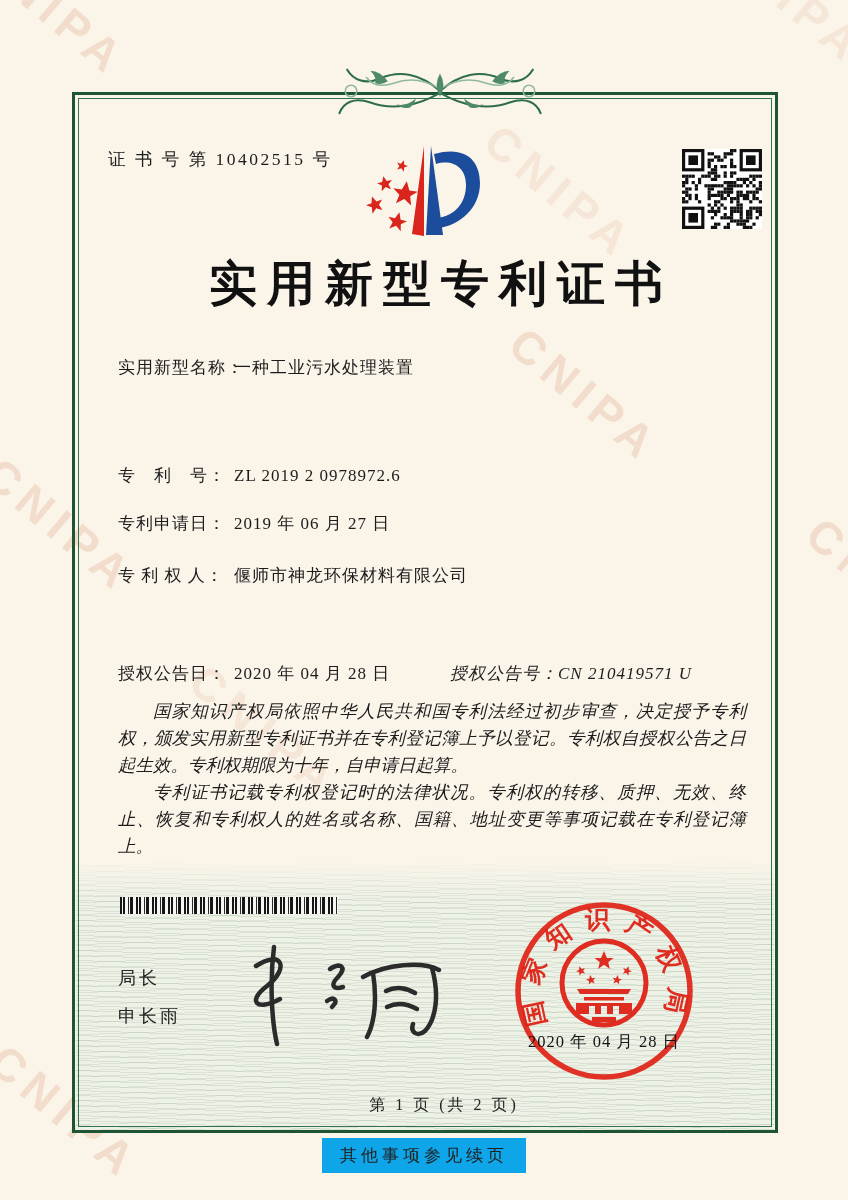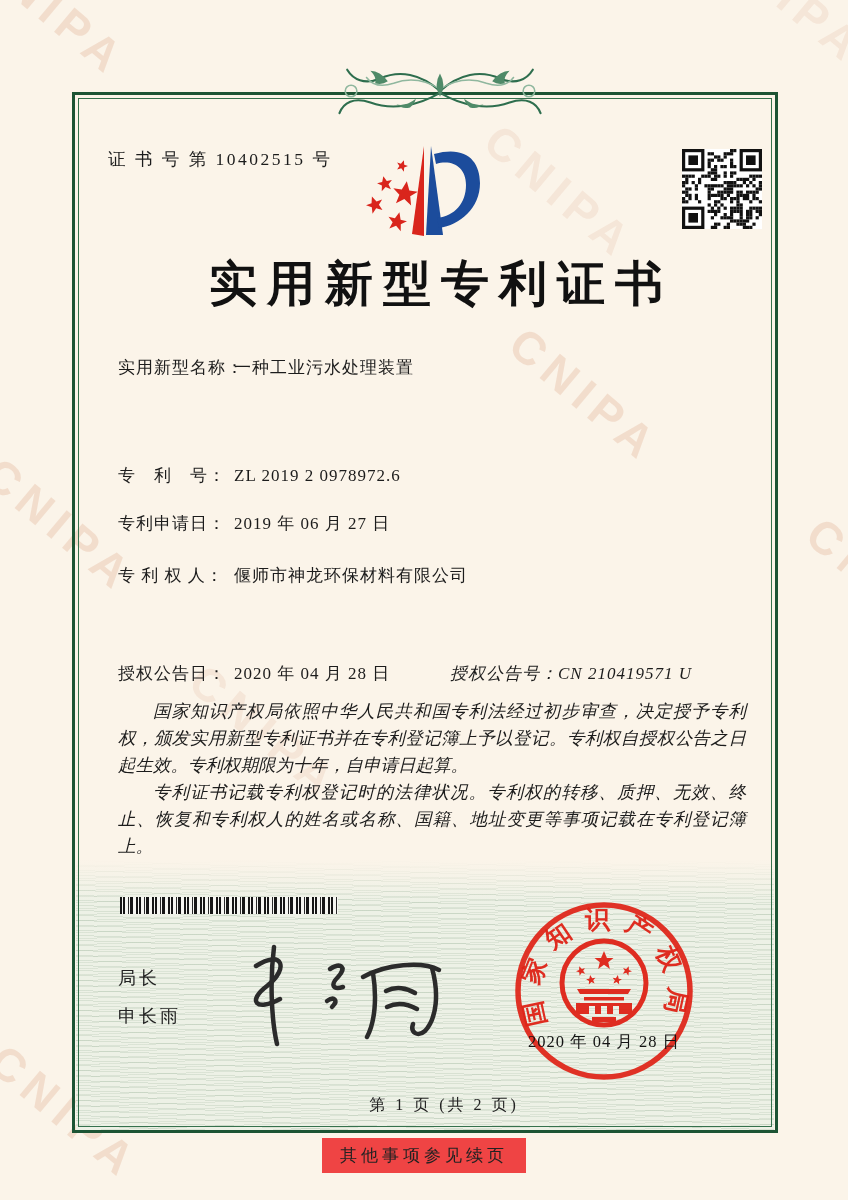--- a/index.html
+++ b/index.html
@@ -76,21 +76,21 @@
   .sig{position:absolute;left:226px;top:938px;width:222px;height:110px;}
   .seal{position:absolute;left:509px;top:895px;width:190px;height:190px;}
   .page-num{
     position:absolute;left:0;top:1095px;width:100%;text-align:center;
     font-size:16px;letter-spacing:3px;color:#222;padding-left:20px;
   }
   .note{
     position:absolute;left:0;top:1138px;width:100%;text-align:center;
   }
   .note span{
-    display:inline-block;background:#ef4444;padding:6px 18px;
+    display:inline-block;background:#0ea5e9;padding:6px 18px;
     font-size:17px;letter-spacing:4px;color:#222;
   }
 </style>
 </head>
 <body>
 
 <div class="page">
 
   <div class="wm" style="left:-38px;top:-18px;">CNIPA</div>
   <div class="wm light" style="left:700px;top:-30px;">CNIPA</div>

